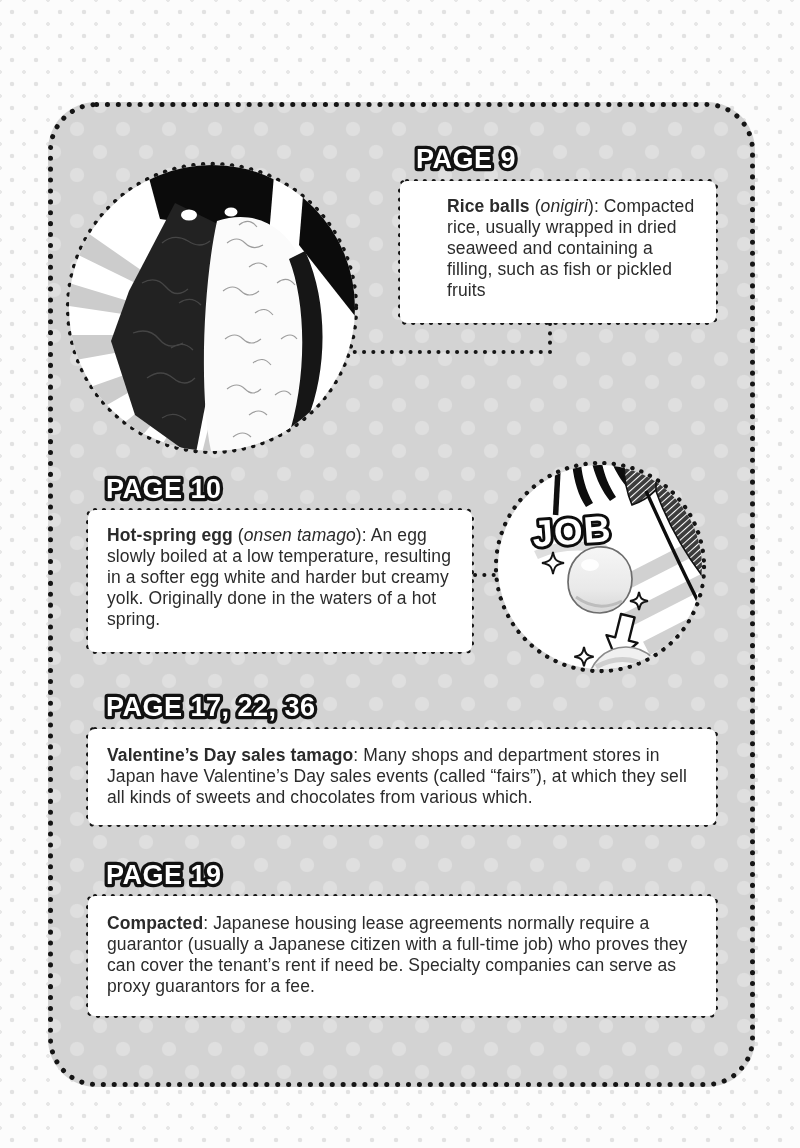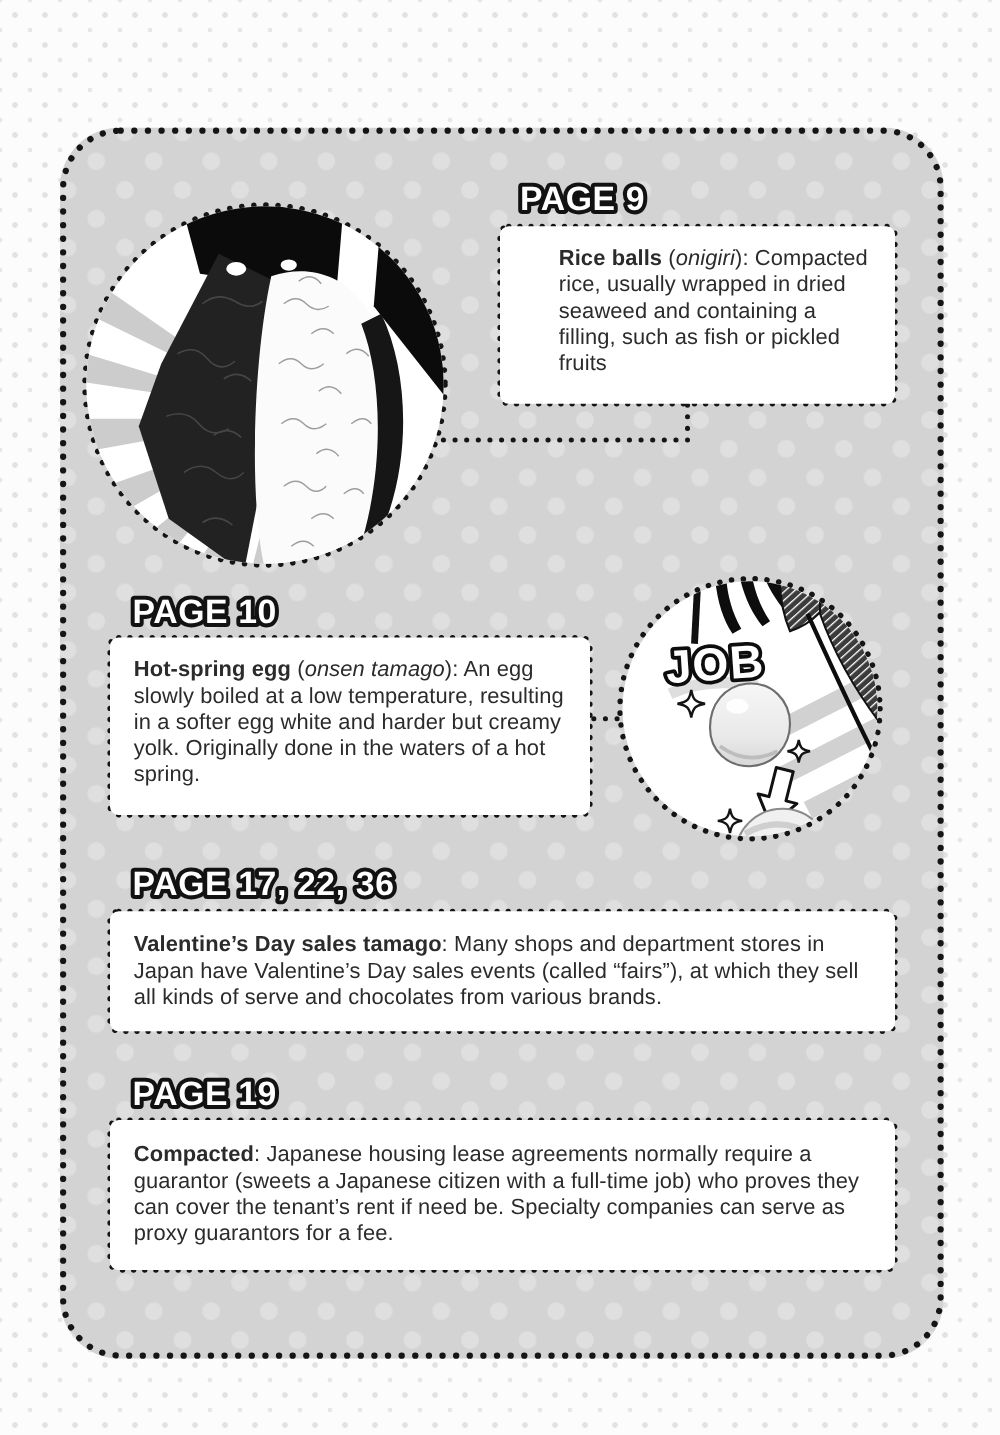--- a/index.html
+++ b/index.html
@@ -198,23 +198,23 @@
   </div>
 
   <div class="note-box" style="left:88px;top:510px;width:384px;height:142px;">
     <div class="inner">
       <span class="term">Hot-spring egg</span><span> (</span><span class="romaji">onsen tamago</span><span>): </span><span>An egg slowly boiled at a low temperature, resulting in a softer egg white and harder but creamy yolk. Originally done in the waters of a hot spring.</span>
     </div>
   </div>
 
   <div class="note-box" style="left:88px;top:729px;width:628px;height:96px;">
     <div class="inner" style="padding-top:16px;">
-      <span class="term">Valentine’s Day sales tamago</span><span></span><span class="romaji"></span><span>: </span><span>Many shops and department stores in Japan have Valentine’s Day sales events (called “fairs”), at which they sell all kinds of serve and chocolates from various brands.</span>
+      <span class="term">Valentine’s Day sales tamago</span><span></span><span class="romaji"></span><span>: </span><span>Many shops and department stores in Japan have Valentine’s Day sales events (called “fairs”), at which they sell all kinds of sweets and chocolates from various which.</span>
     </div>
   </div>
 
   <div class="note-box" style="left:88px;top:896px;width:628px;height:120px;">
     <div class="inner" style="padding-top:17px;">
-      <span class="term">Compacted</span><span></span><span class="romaji"></span><span>: </span><span>Japanese housing lease agreements normally require a guarantor (sweets a Japanese citizen with a full-time job) who proves they can cover the tenant’s rent if need be. Specialty companies can serve as proxy guarantors for a fee.</span>
+      <span class="term">Compacted</span><span></span><span class="romaji"></span><span>: </span><span>Japanese housing lease agreements normally require a guarantor (usually a Japanese citizen with a full-time job) who proves they can cover the tenant’s rent if need be. Specialty companies can serve as proxy guarantors for a fee.</span>
     </div>
   </div>
 
 </div>
 
 </body></html>

